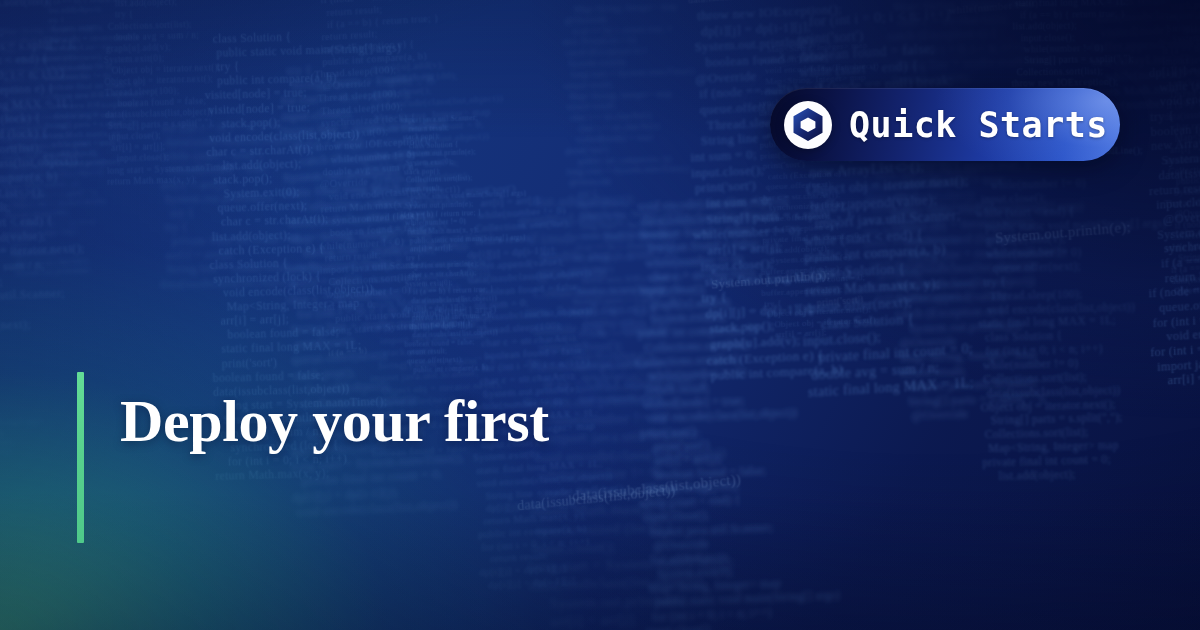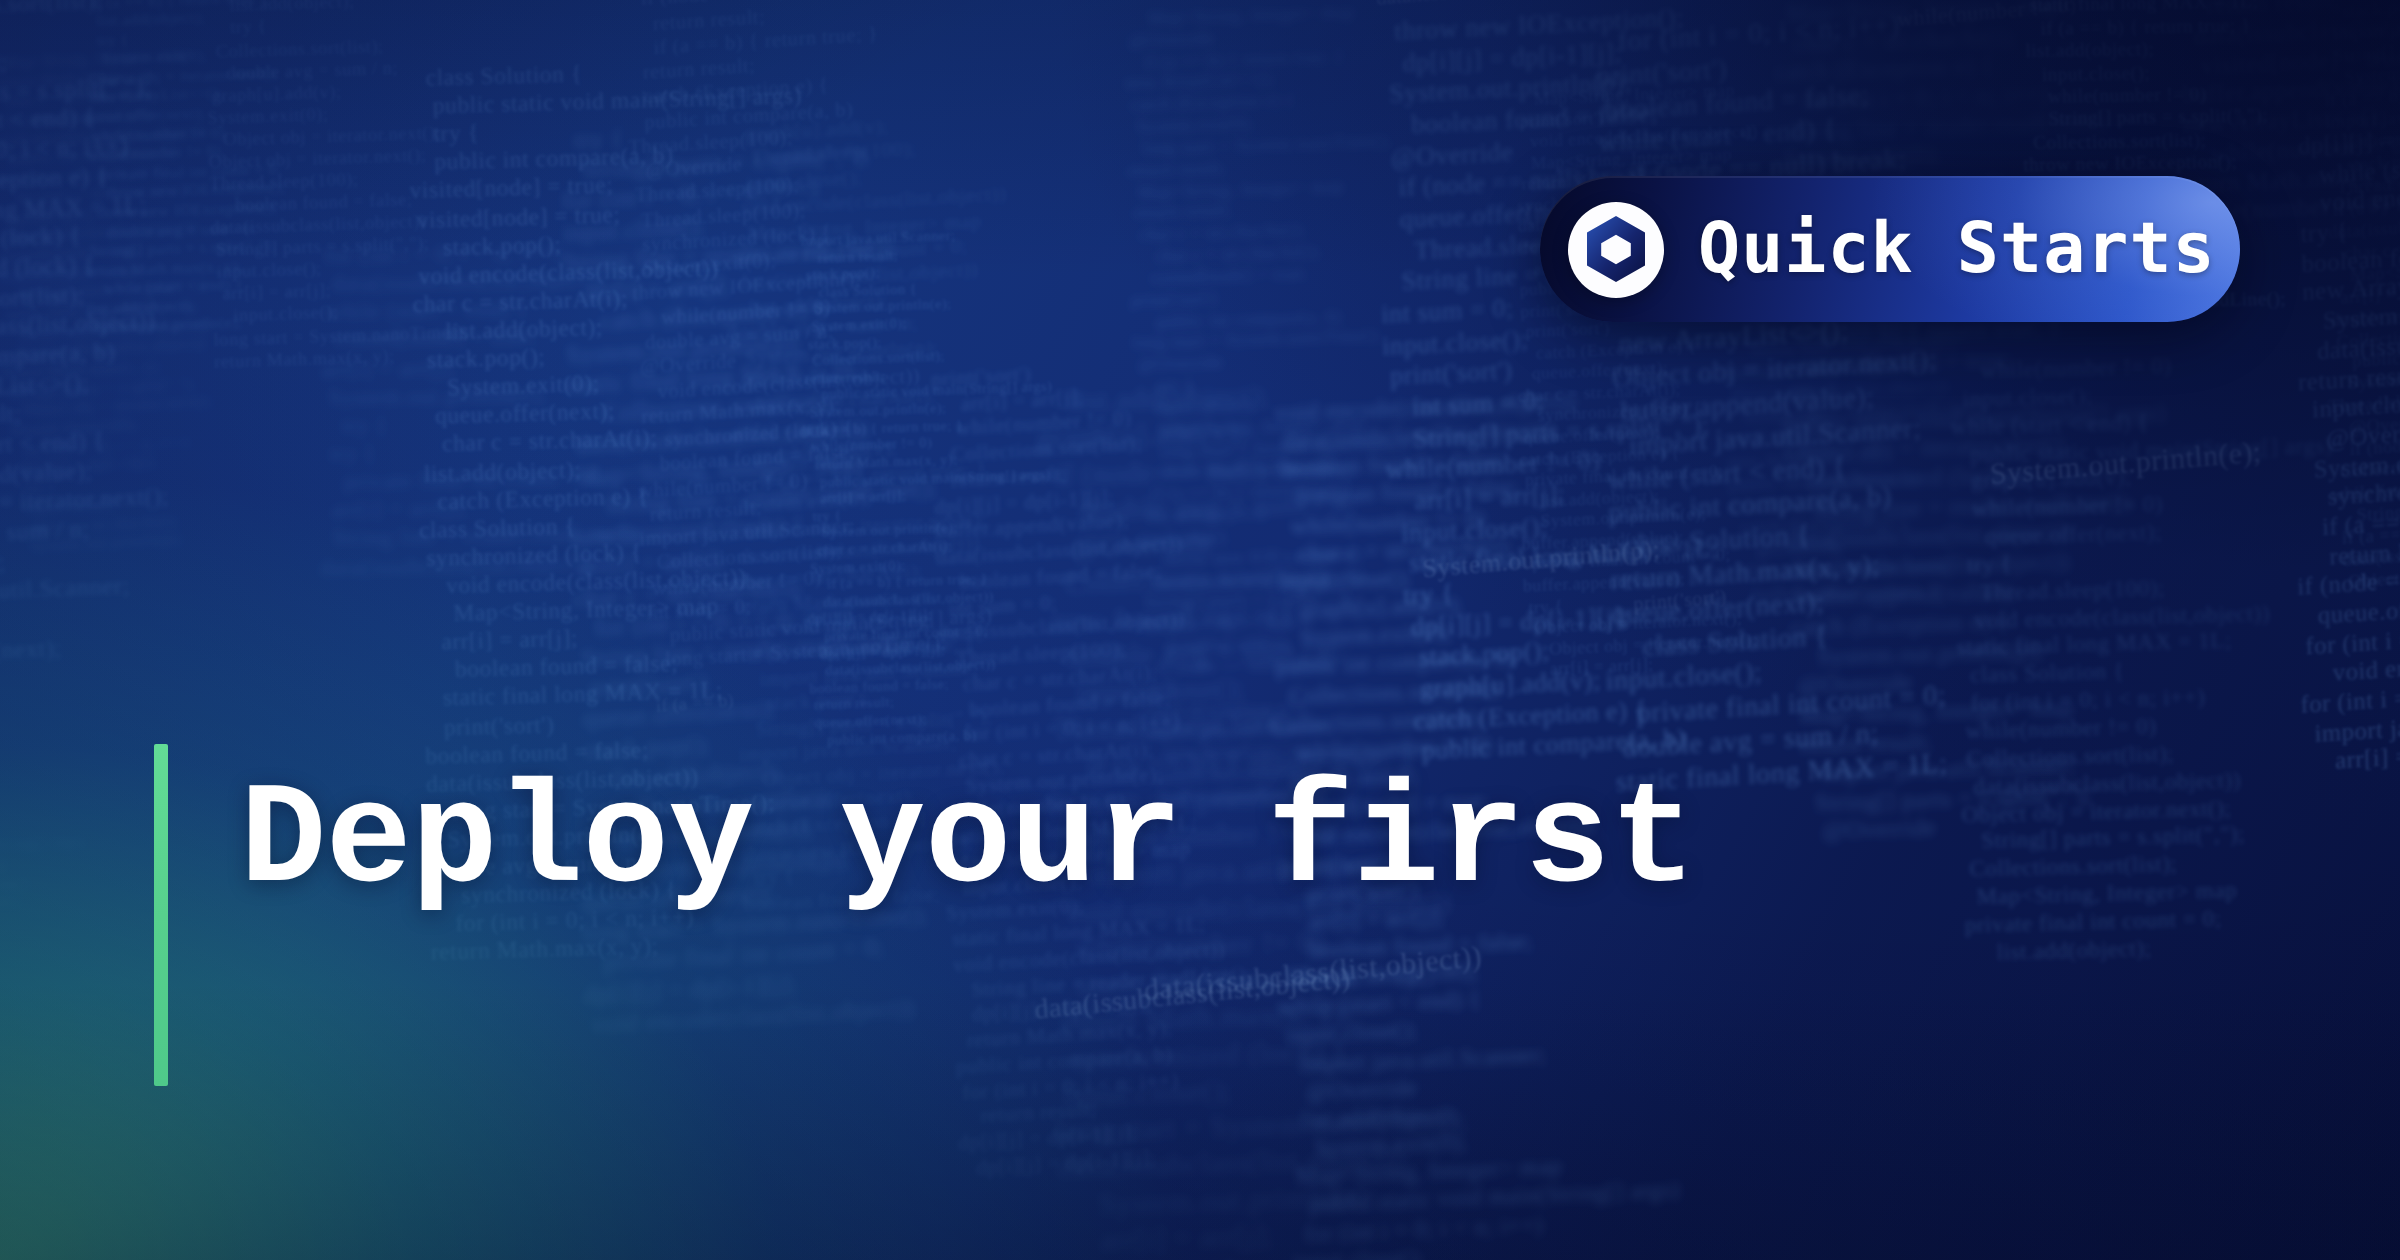--- a/index.html
+++ b/index.html
@@ -132,22 +132,22 @@
     width:7px; height:171px;
     background:linear-gradient(180deg,#63dc96 0%,#57d08d 50%,#4fc98a 100%);
     border-radius:1px;
   }
   .headline{
     position:absolute;
     left:120px; top:383px;
     width:700px;
   }
   .headline-line{
-    font-family:Liberation Mono, monospace;
-    font-size:72px;
+    font-family:Liberation Serif, serif;
+    font-size:60px;
     font-weight:700;
     line-height:76px;
     color:#ffffff;
     letter-spacing:-0.4px;
     white-space:nowrap;
     text-shadow:0 2px 10px rgba(4,12,40,0.40);
   }
 </style>
 </head>
 <body>

